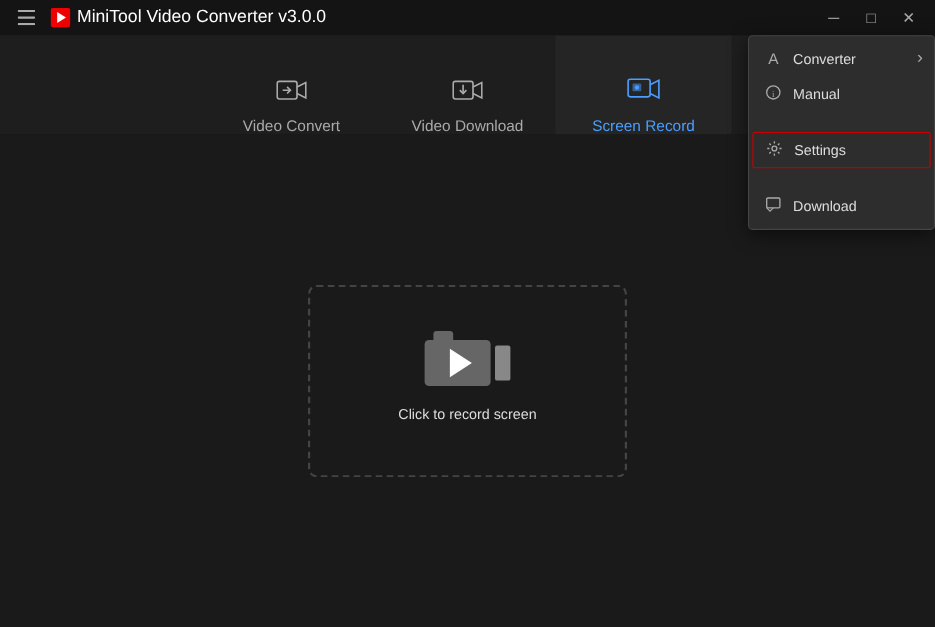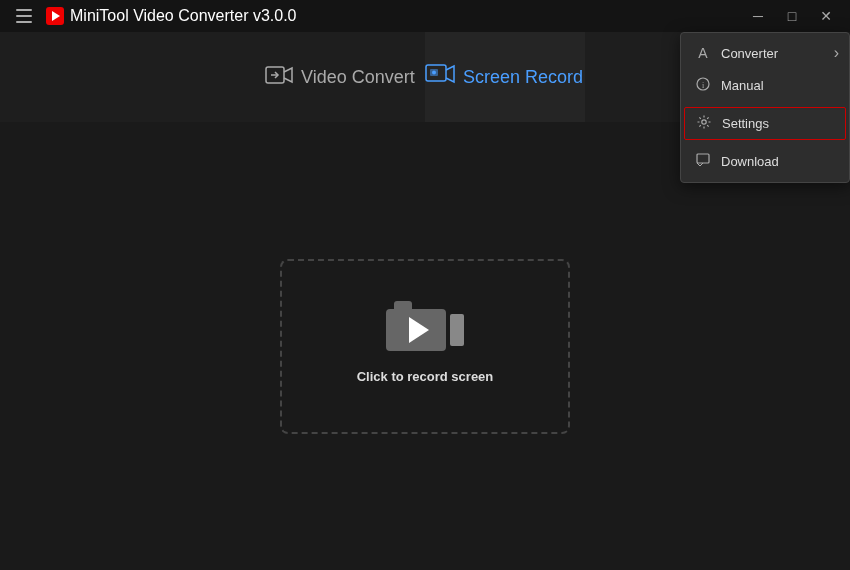--- a/index.html
+++ b/index.html
@@ -75,29 +75,29 @@
     .nav-tabs {
       display: flex;
       align-items: center;
       justify-content: center;
       background: #1e1e1e;
       height: 90px;
       gap: 0;
     }
     .nav-tab {
       display: flex;
-      flex-direction: row;
-      align-items: center;
-      justify-content: flex-start;
+      flex-direction: column;
+      align-items: center;
+      justify-content: flex-end;
       width: 160px;
       height: 90px;
       cursor: pointer;
       gap: 8px;
       color: #aaa;
-      font-size: 18px;
+      font-size: 14px;
       background: transparent;
       border: none;
       outline: none;
       transition: color 0.2s;
     }
     .nav-tab.active {
       color: #4a9eff;
       background: #252525;
     }
     .nav-tab-icon {
@@ -161,21 +161,21 @@
       width: 14px;
       height: 32px;
       background: #888;
       border-radius: 2px;
       margin-left: 2px;
     }
 
     .record-text {
       font-size: 13px;
       color: #ddd;
-      font-weight: 700;
+      font-weight: 400;
     }
 
     
     .dropdown-menu {
       position: absolute;
       top: 32px;
       right: 0;
       width: 170px;
       background: #2d2d2d;
       border: 1px solid #444;
@@ -196,21 +196,21 @@
     }
     .dropdown-item.has-arrow::after {
       content: '›';
       position: absolute;
       right: 10px;
       font-size: 16px;
       color: #aaa;
     }
     .dropdown-item.highlighted {
       border: 1px solid #cc0000;
-      margin: 5px 3px;
+      margin: 18px 3px;
       border-radius: 2px;
       padding: 7px 11px;
     }
     .dropdown-icon {
       font-size: 14px;
       color: #aaa;
       width: 16px;
       text-align: center;
     }
   </style>
@@ -281,20 +281,31 @@
       <svg width="28" height="24" viewBox="0 0 28 24" fill="none">
         <rect x="1" y="4" width="18" height="16" rx="2" stroke="#aaa" stroke-width="1.5" fill="none"></rect>
         <polyline points="19,9 27,5 27,19 19,15" stroke="#aaa" stroke-width="1.5" fill="none"></polyline>
         <line x1="6" y1="12" x2="13" y2="12" stroke="#aaa" stroke-width="1.5"></line>
         <polyline points="10,9 13,12 10,15" stroke="#aaa" stroke-width="1.5" fill="none"></polyline>
       </svg>
     </span>
     <span>Video Convert</span>
   </button>
 
+  <button class="nav-tab">
+    <span class="nav-tab-icon">
+      <svg width="28" height="24" viewBox="0 0 28 24" fill="none">
+        <rect x="1" y="4" width="18" height="16" rx="2" stroke="#aaa" stroke-width="1.5" fill="none"></rect>
+        <polyline points="19,9 27,5 27,19 19,15" stroke="#aaa" stroke-width="1.5" fill="none"></polyline>
+        <line x1="10" y1="7" x2="10" y2="14" stroke="#aaa" stroke-width="1.5"></line>
+        <polyline points="7,12 10,15 13,12" stroke="#aaa" stroke-width="1.5" fill="none"></polyline>
+      </svg>
+    </span>
+    <span>Video Download</span>
+  </button>
 
   <button class="nav-tab active">
     <span class="nav-tab-icon">
       <svg width="30" height="24" viewBox="0 0 30 24" fill="none">
         <rect x="1" y="2" width="20" height="16" rx="2" stroke="#4a9eff" stroke-width="1.5" fill="none"></rect>
         <polyline points="21,7 29,3 29,19 21,15" stroke="#4a9eff" stroke-width="1.5" fill="none"></polyline>
         <rect x="5" y="6" width="8" height="7" rx="1" fill="#4a9eff" opacity="0.5"></rect>
         <circle cx="9" cy="9.5" r="2" fill="#4a9eff"></circle>
       </svg>
     </span>

